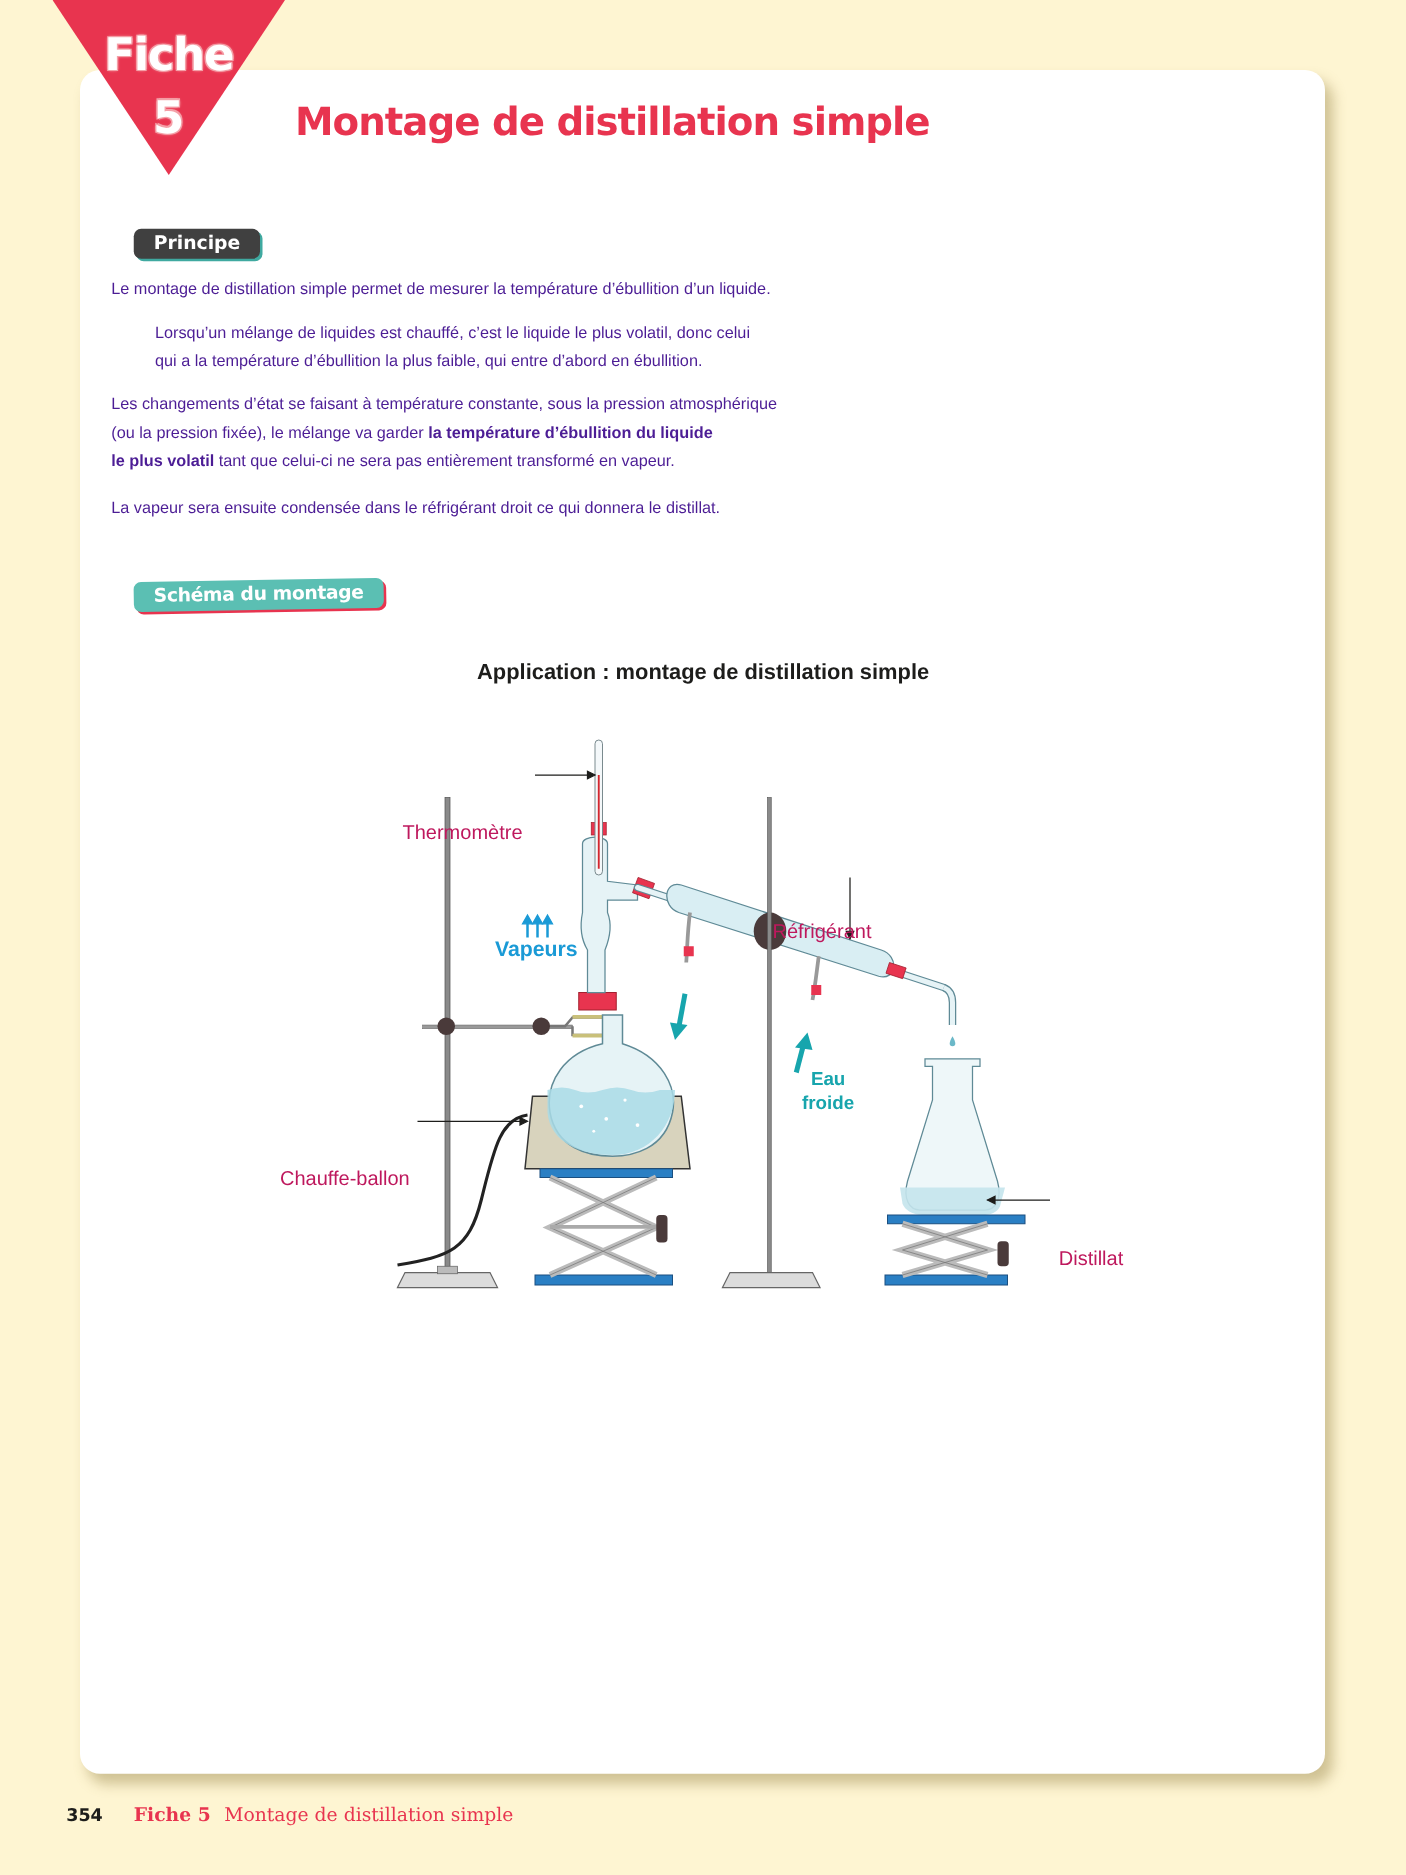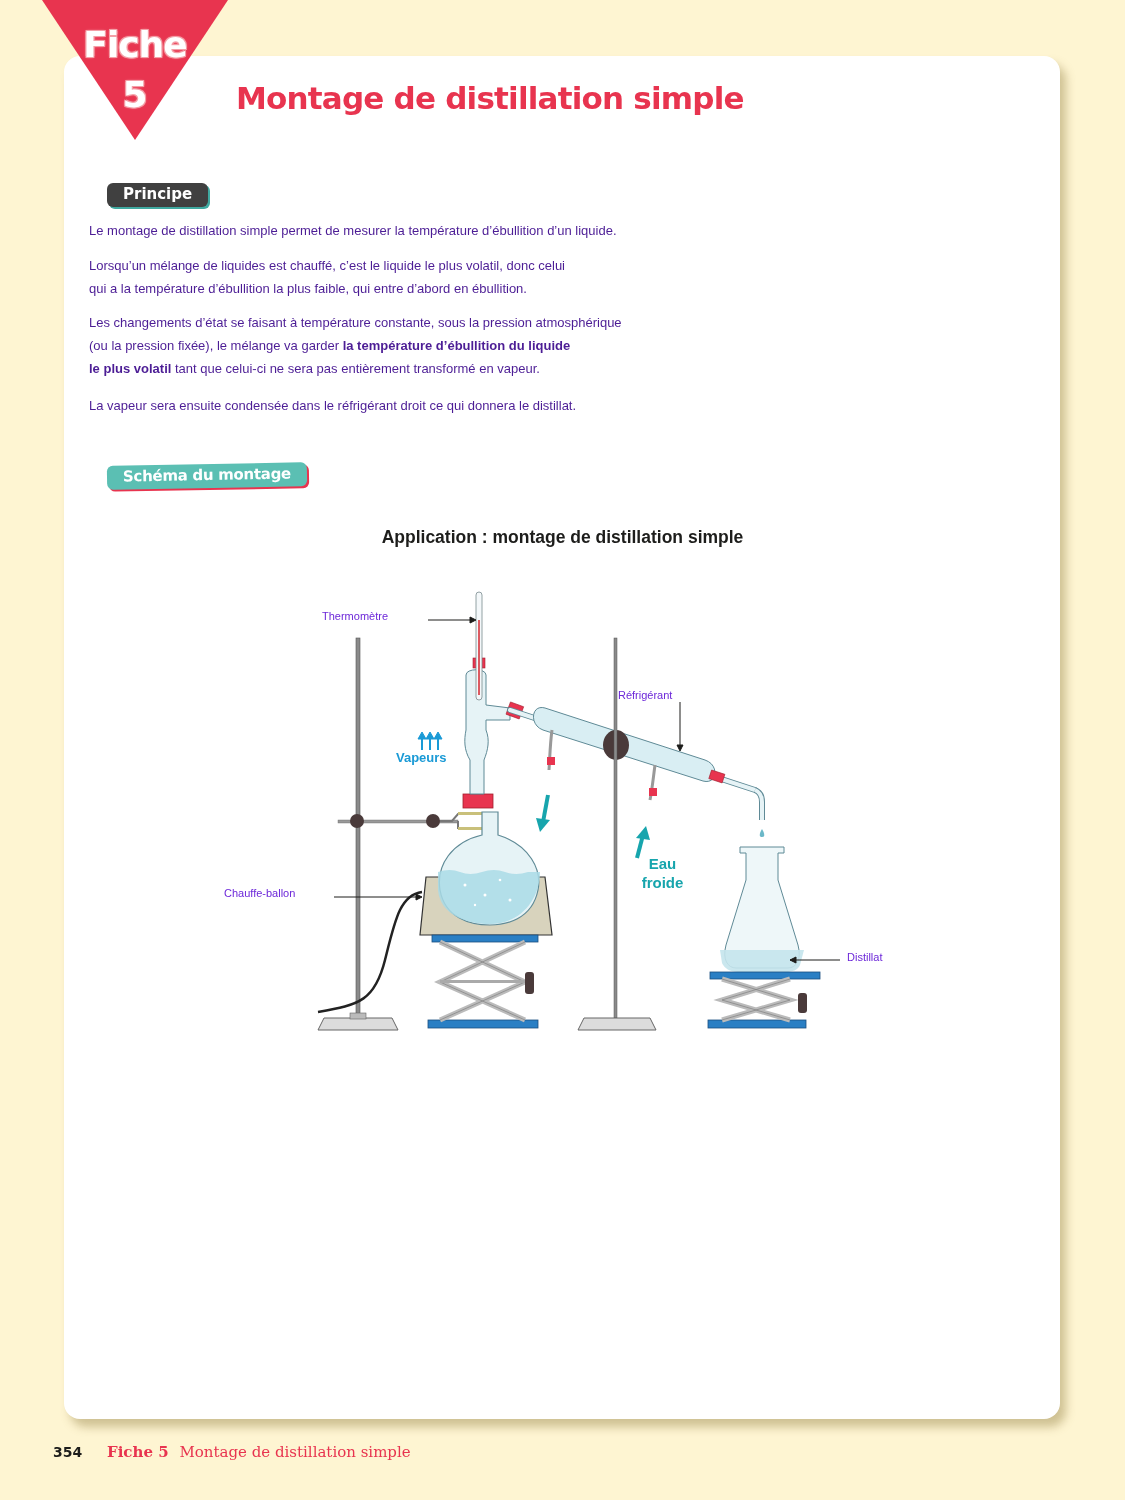--- a/index.html
+++ b/index.html
@@ -35,31 +35,31 @@
     border-radius:6px; color:#fff; font-weight:bold; font-size:15px;
     font-family:"DejaVu Sans", sans-serif;
   }
   .tag-principe { left:107px; top:183px; background:#404040; box-shadow: 2px 2px 0 #3fa9a0; }
   .tag-schema { left:107px; top:464px; background:#5bbfb3; box-shadow: 2px 2px 0 #e8344f; letter-spacing:-0.3px; transform:rotate(-1deg); }
   .body-text {
     position:absolute; left:89px; width:800px;
     font-size:13px; line-height:23px; color:#4c1d95; margin:0;
   }
   .p1 { top:219px; }
-  .p2 { top:254px; }
+  .p2 { top:254px;margin-left:35px; }
   .p3 { top:311px; }
   .p4 { top:394px; }
   .body-text b { font-weight:bold; }
   .diagram-title {
     position:absolute; left:0; width:1125px; top:527px; text-align:center;
     font-weight:bold; font-size:17.5px; margin:0;
   }
   .diagram { position:absolute; left:200px; top:580px; width:740px; height:470px; }
-  .lbl { position:absolute; font-size:11px; color:#6d28d9; white-space:nowrap; }
-  .lbl-blue { position:absolute; font-size:13px; font-weight:bold; color:#1a9ad6; text-align:center; }
+  .lbl { position:absolute; font-size:16px; color:#be185d; white-space:nowrap;margin-top:48px; }
+  .lbl-blue { position:absolute; font-size:17px; font-weight:bold; color:#1a9ad6; text-align:center; }
   .lbl-teal { position:absolute; font-size:15px; font-weight:bold; color:#17a5ad; text-align:center; line-height:19px; }
   .footer {
     position:absolute; left:53px; top:1443px; font-size:15px;
     font-family:"DejaVu Serif", serif;
   }
   .footer .pg { font-weight:bold; color:#1d1d1b; font-family:"DejaVu Sans", sans-serif; font-size:14px; }
   .footer .fc { font-weight:bold; color:#e8344f; margin-left:20px; }
   .footer .ft { color:#e8344f; margin-left:6px; }
 </style>
 </head>

